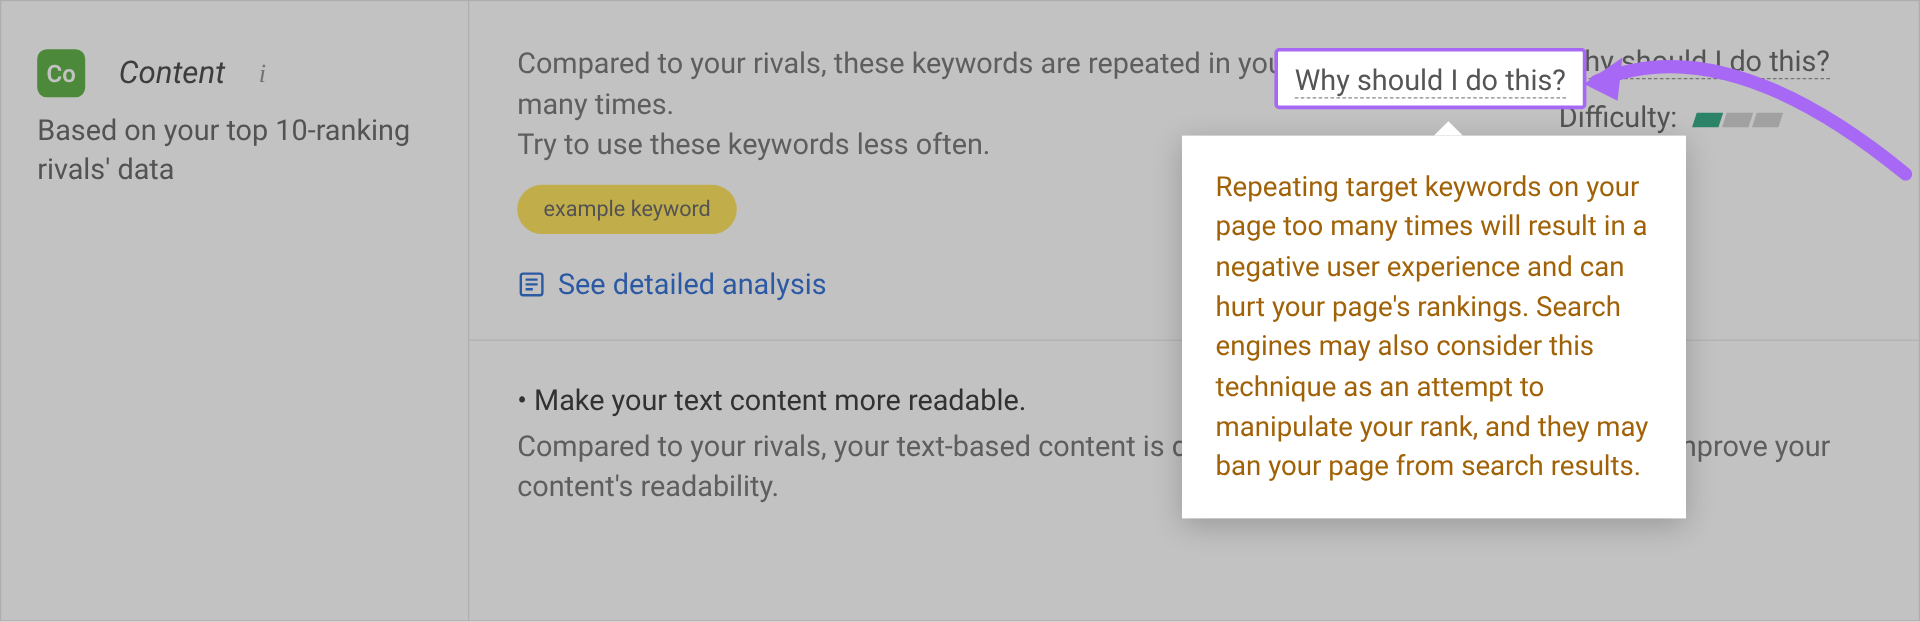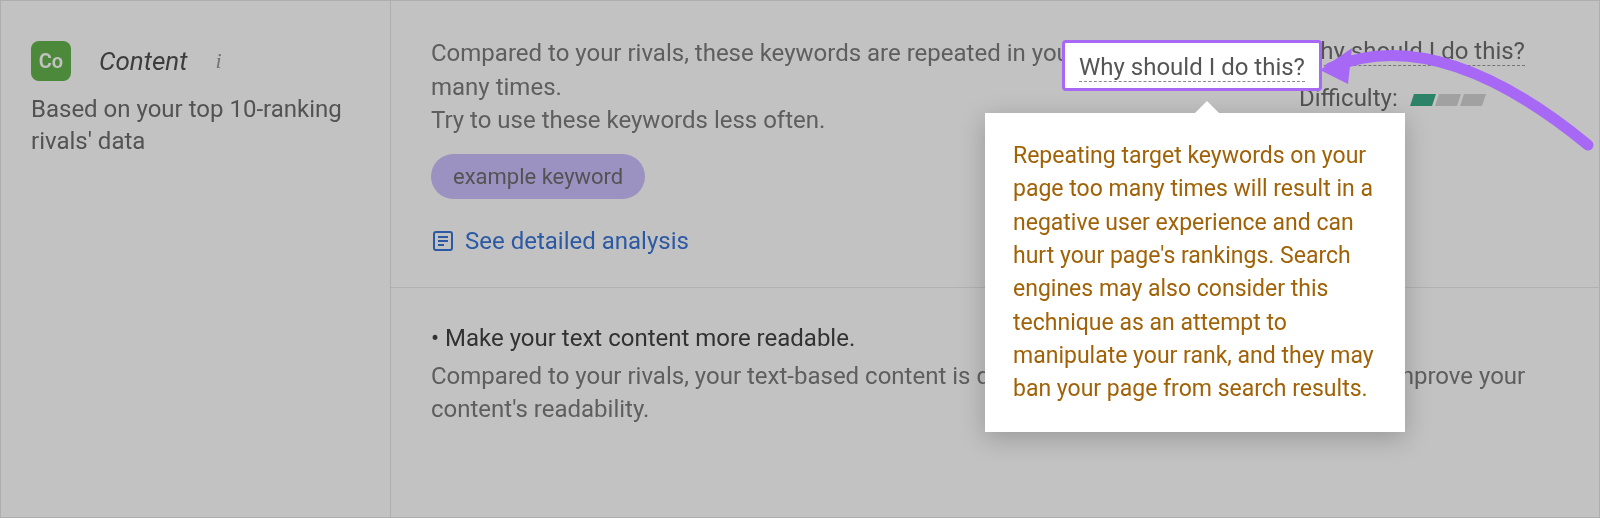--- a/index.html
+++ b/index.html
@@ -86,23 +86,23 @@
       margin-bottom: 8px;
     }
     .rec-desc {
       font-size: 24px;
       color: #666;
       line-height: 1.4;
     }
     .chip-row { margin-top: 16px; }
     .chip {
       display: inline-block;
-      background: #c4b5fd;
-      color: #555;
-      font-size: 22px;
+      background: #fde047;
+      color: #555;
+      font-size: 18px;
       padding: 10px 22px;
       border-radius: 24px;
     }
     .analysis-link {
       display: inline-flex;
       align-items: center;
       gap: 10px;
       margin-top: 28px;
       color: #1a5fd0;
       font-size: 24px;

